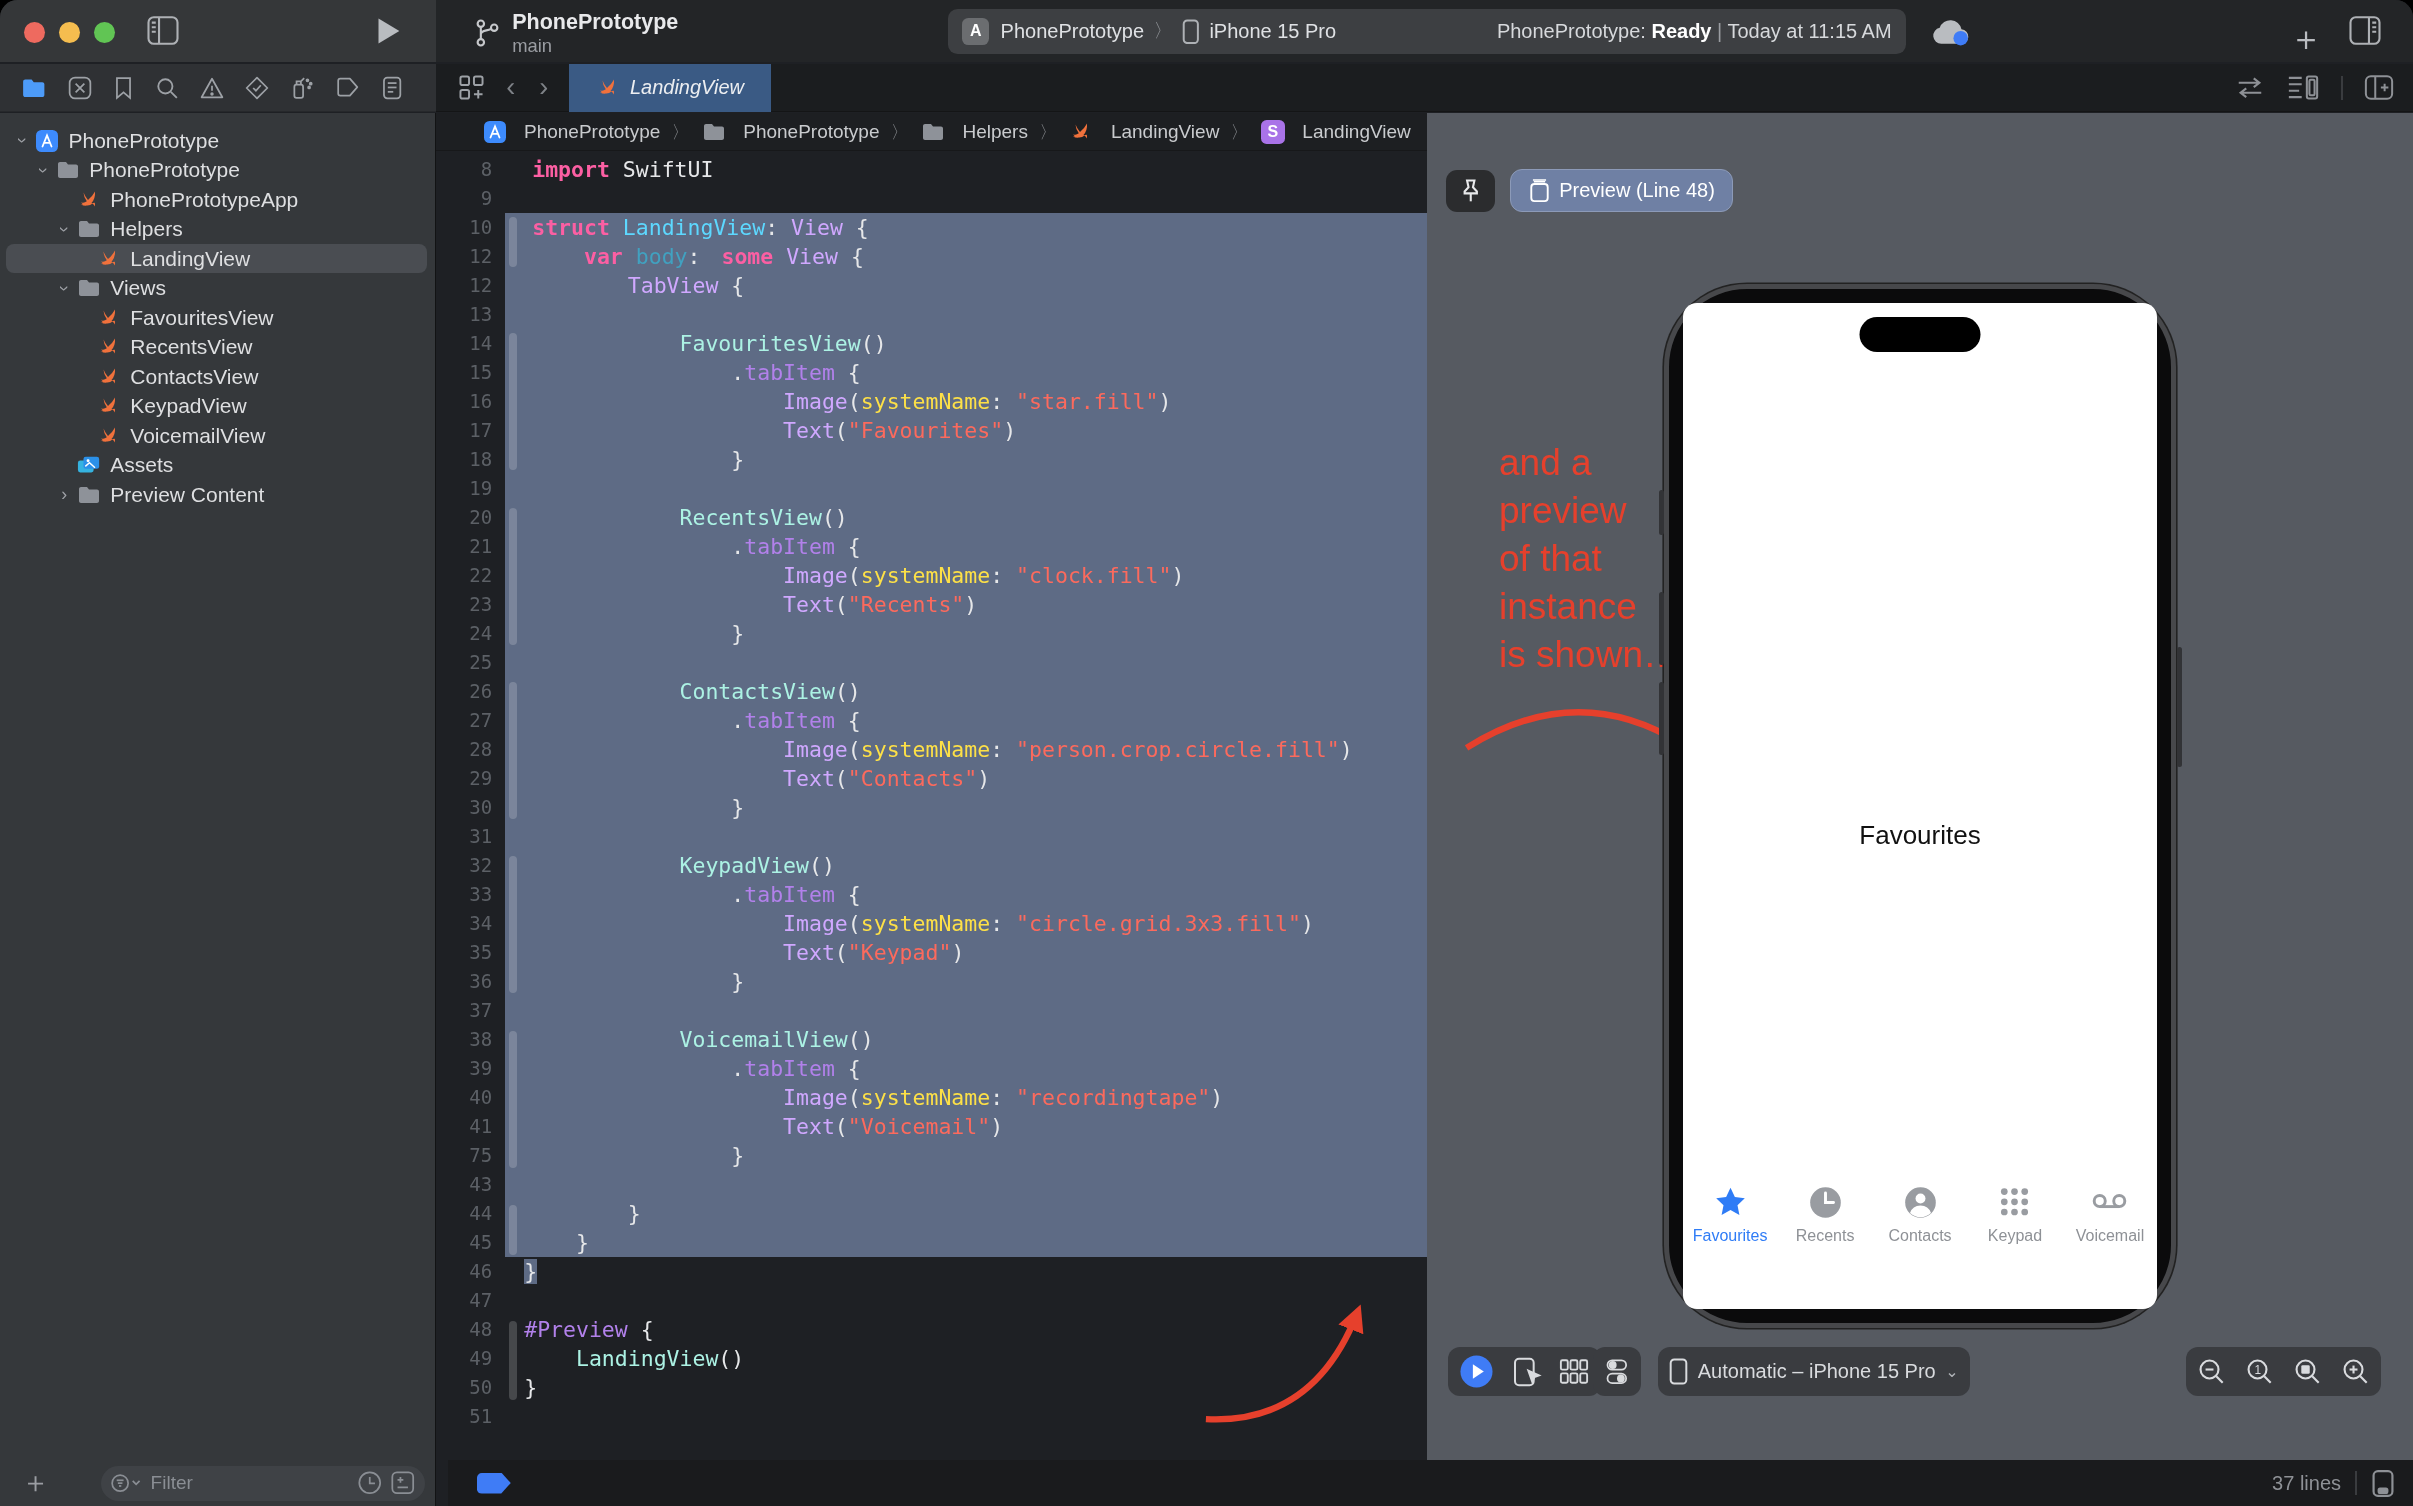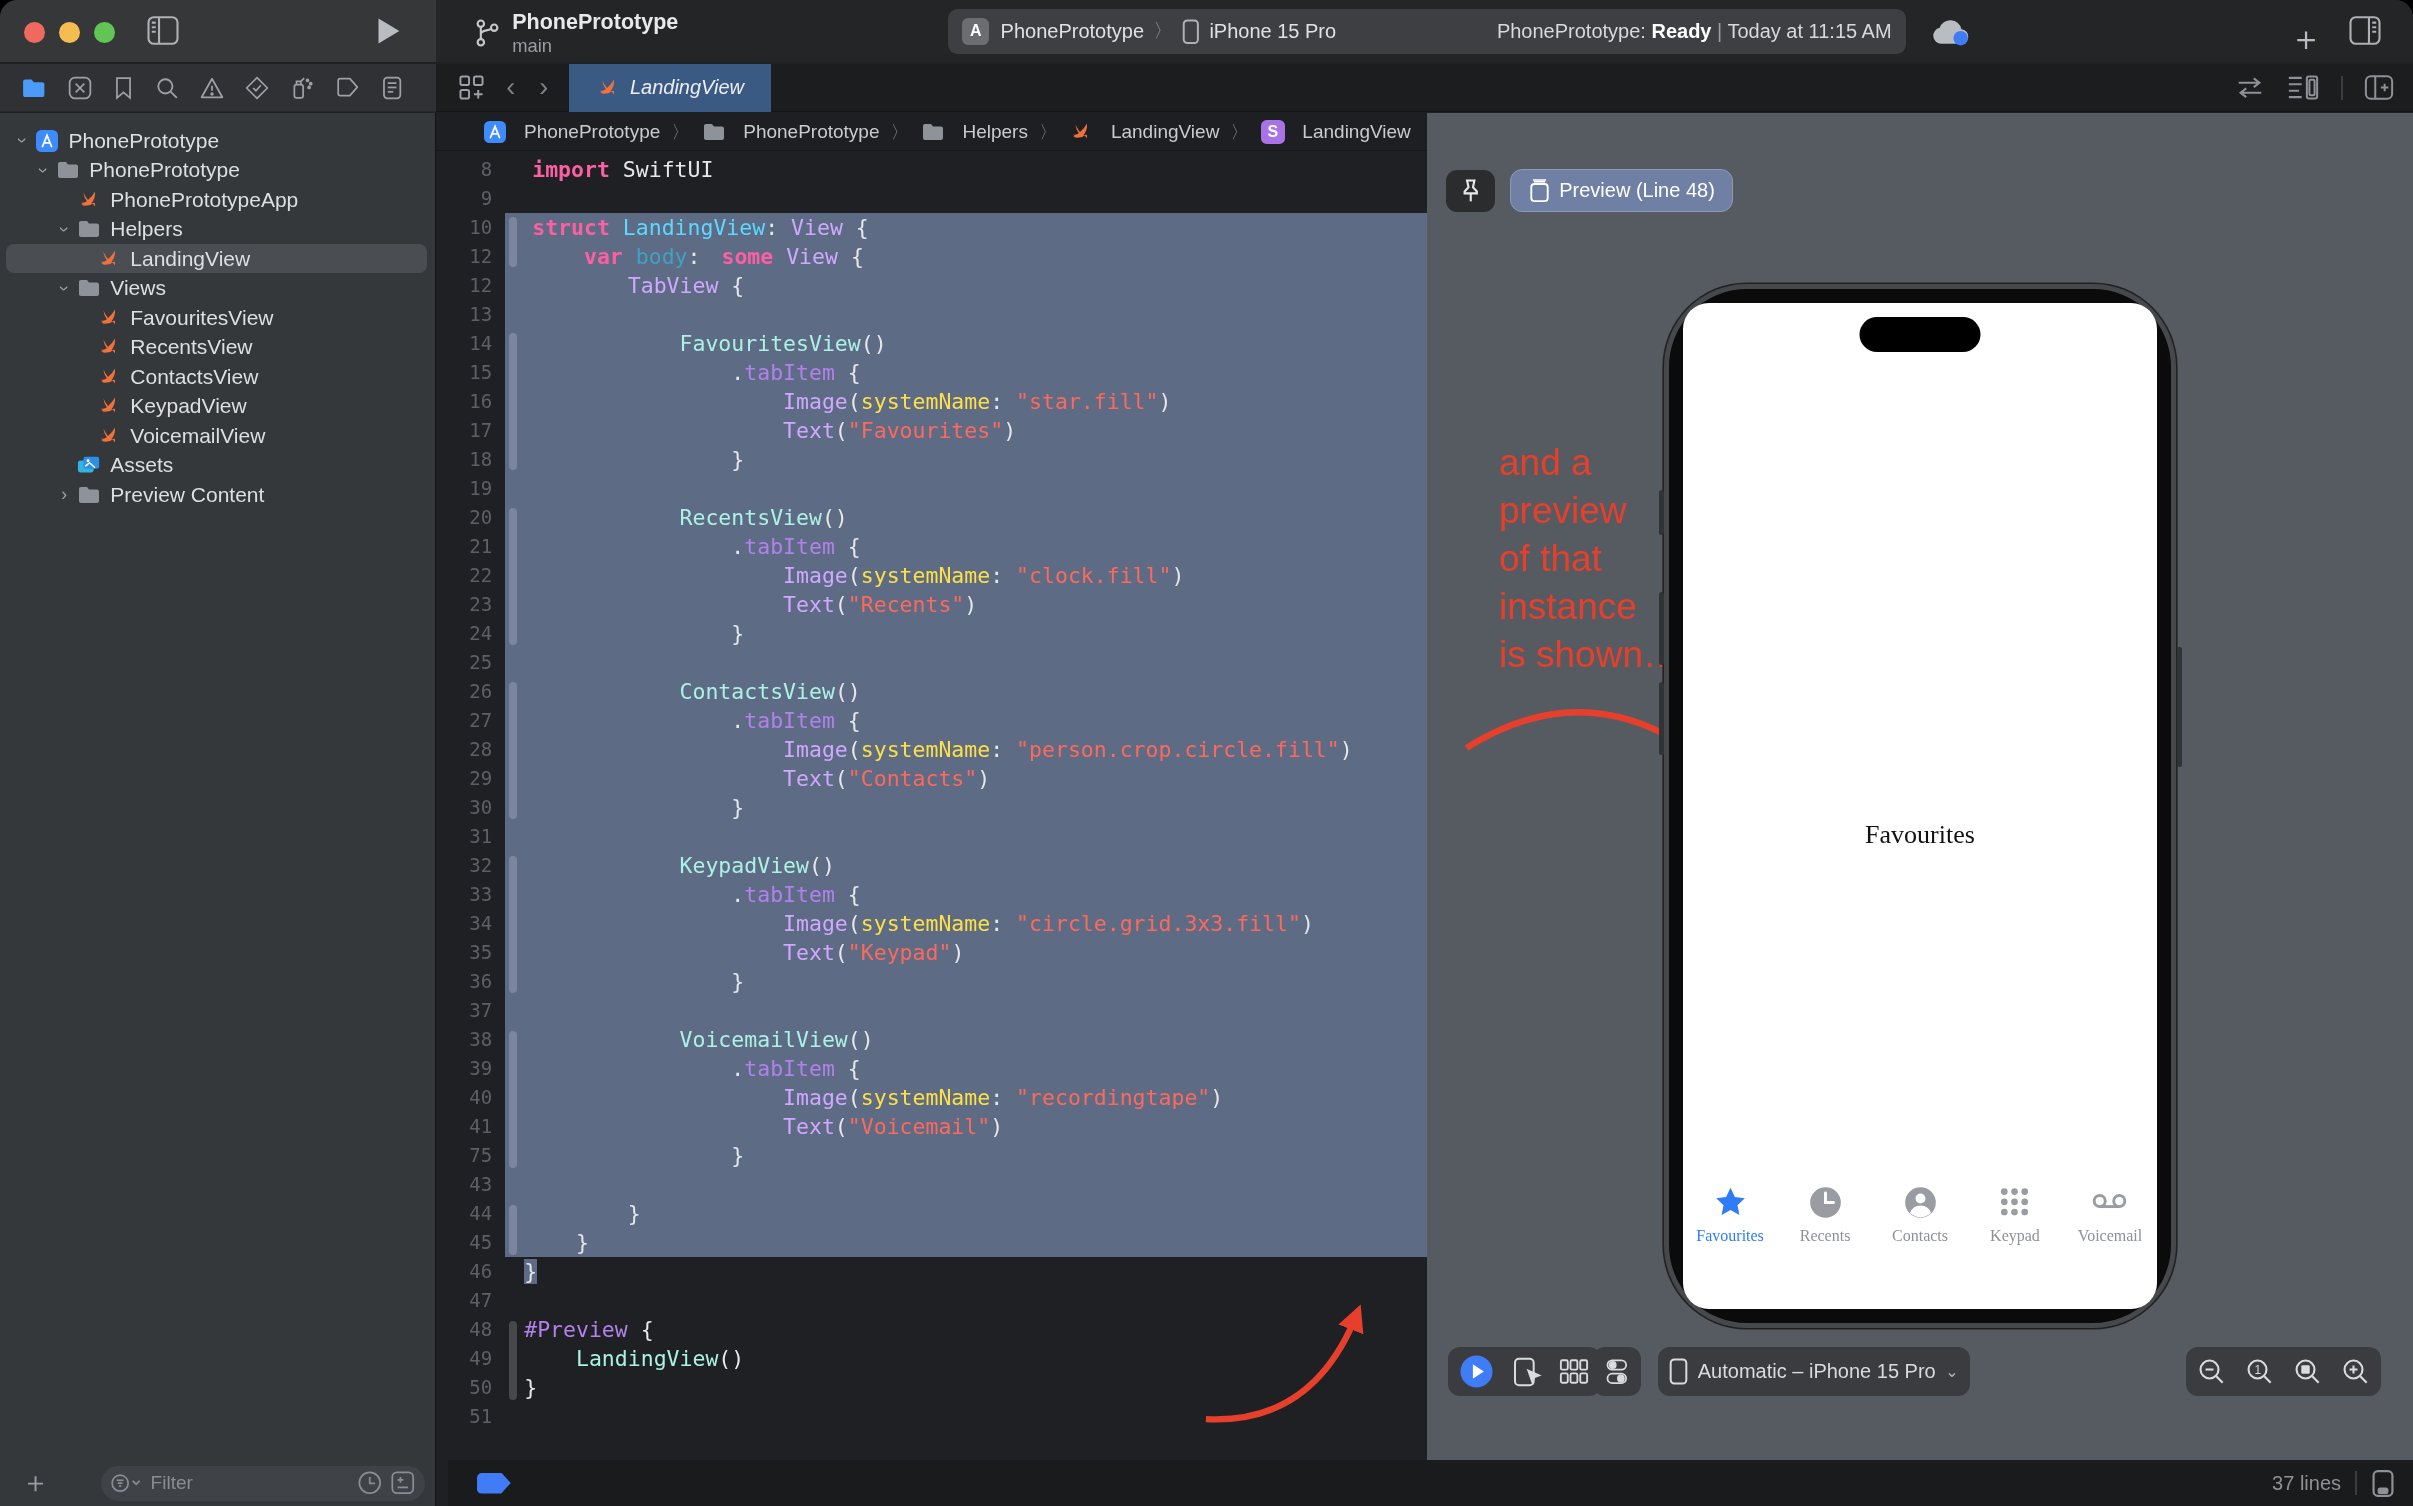--- a/index.html
+++ b/index.html
@@ -61,21 +61,21 @@
   .tk-arg{ color:#fde047; } .tk-str{ color:#FC6A5D; } .tk-pl{ color:#E6E7E9; }
   .chgpill { position:absolute; left:73px; width:8px; border-radius:4px; background:rgba(255,255,255,.18); }
 
   
   #preview { position:absolute; left:1427px; top:113px; right:0; bottom:46px; background:#565A61; }
   #pin-btn { position:absolute; left:19px; top:57px; width:49px; height:42px; border-radius:11.2px; background:#2B2C2E; display:flex; align-items:center; justify-content:center; }
   #preview-btn { position:absolute; left:83px; top:56px; height:43px; border-radius:12px; background:#6F80A4; border:0.8px solid #8C9ab8; display:flex; align-items:center; gap:9.6px; padding:0 17.6px; color:#FFF; font-size:20px; }
   #annotation-preview { position:absolute; left:72px; top:326px; color:#E6402C; font-size:37px; line-height:48px; }
   
   #phone { position:absolute; left:237px; top:171px; width:512px; height:1044px; border-radius:83px; background:#0B0B0C; border:5.6px solid #47484B; box-shadow:0 0 0 1.6px #222; }
-  #screen { position:absolute; left:13.6px; top:13.6px; right:13.6px; bottom:13.6px; background:#FFF; border-radius:26px; overflow:hidden;font-family:Liberation Serif, serif; }
+  #screen { position:absolute; left:13.6px; top:13.6px; right:13.6px; bottom:13.6px; background:#FFF; border-radius:14px; overflow:hidden; }
   #island { position:absolute; left:50%; top:14.4px; transform:translateX(-50%); width:121px; height:35px; border-radius:19px; background:#000; }
   #screen-label { position:absolute; left:0; right:0; top:517px; text-align:center; color:#111; font-size:26px; }
   #tabbar-phone { position:absolute; left:0; right:0; bottom:64px; display:flex; }
   .ptab { flex:1; display:flex; flex-direction:column; align-items:center; gap:6.4px; color:#999CA1; }
   .ptab .pticon { width:37px; height:37px; display:flex; align-items:center; justify-content:center; }
   .ptab .pticon svg { width:35px; height:35px; }
   .ptab .ptlabel { font-size:16px; color:#8E9196; }
   .ptab.active { color:#2F7CF6; } .ptab.active .ptlabel { color:#2F7CF6; }
   .sidebtn { position:absolute; background:#323336; }
   

